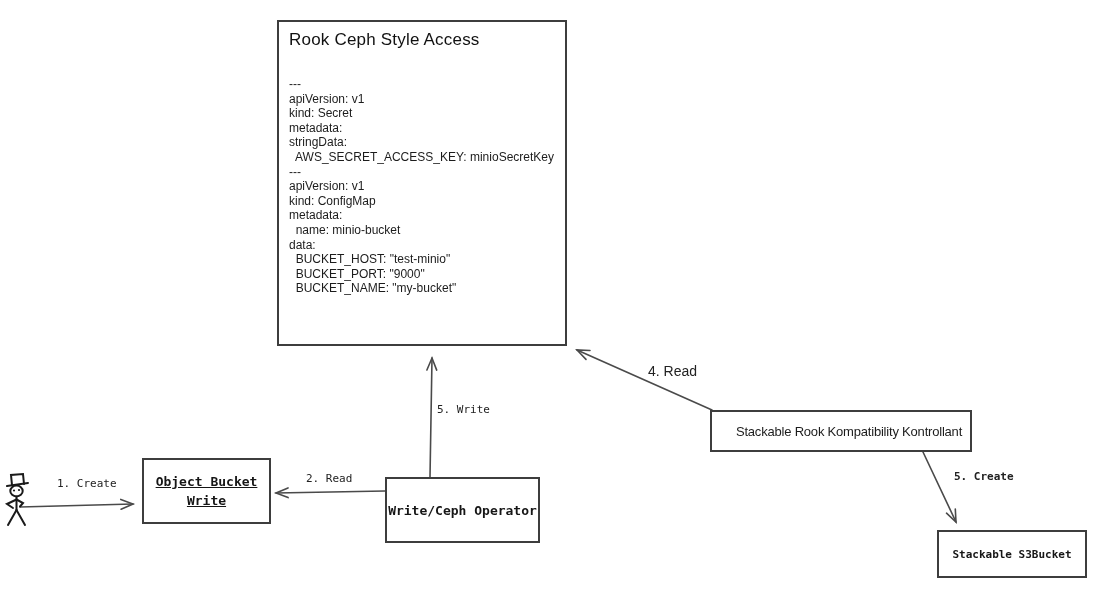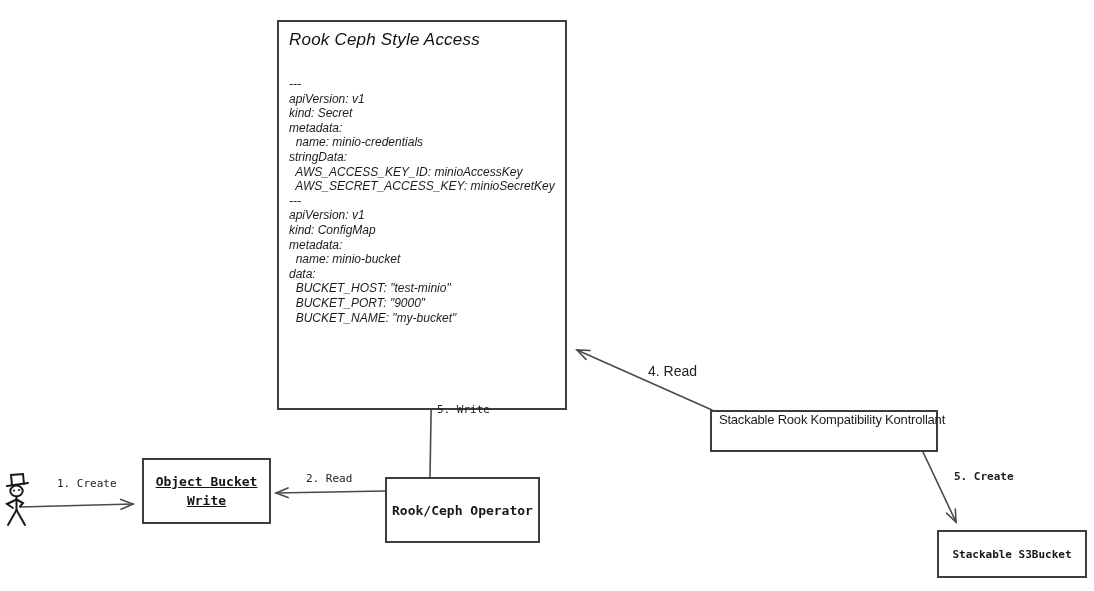--- a/index.html
+++ b/index.html
@@ -10,21 +10,21 @@
     font-family:"Liberation Sans",sans-serif;
     color:#141414;
     overflow:hidden;
   }
   .box{
     position:absolute;
     border:2px solid #3d3d3d;
     background:#ffffff;
     box-sizing:border-box;
   }
-  .main-box{left:277px;top:20px;width:290px;height:390px;padding:8px 0 0 10px;font-style:italic;}
+  .main-box{left:277px;top:20px;width:290px;height:326px;padding:8px 0 0 10px;}
   .main-title{
     font-size:17px;
     color:#111;
     letter-spacing:0.2px;
   }
   .yaml-block{
     margin-top:27px;
     font-size:12px;
     line-height:14.6px;
     color:#1c1c1c;
@@ -33,21 +33,21 @@
   .node-label-mono{
     font-family:"DejaVu Sans Mono","Liberation Mono",monospace;
     font-weight:bold;
     color:#161616;
     text-align:center;
   }
   .obc-box{left:142px;top:458px;width:129px;height:66px;display:flex;align-items:center;justify-content:center;text-decoration:underline;}
   .obc-box .node-label-mono{font-size:13px;line-height:19px;}
   .op-box{left:385px;top:477px;width:155px;height:66px;display:flex;align-items:center;justify-content:center;}
   .op-box .node-label-mono{font-size:13px;}
-  .kon-box{left:710px;top:410px;width:228px;height:42px;display:flex;align-items:flex-start;justify-content:center;padding-left:16px;}
+  .kon-box{left:710px;top:410px;width:262px;height:42px;display:flex;align-items:center;justify-content:center;padding-left:16px;}
   .kon-label{font-size:13px;letter-spacing:-0.2px;white-space:nowrap;color:#1c1c1c;}
   .s3-box{left:937px;top:530px;width:150px;height:48px;display:flex;align-items:center;justify-content:center;}
   .s3-box .node-label-mono{font-size:11px;}
   .edge-label-mono{
     position:absolute;
     font-family:"DejaVu Sans Mono","Liberation Mono",monospace;
     font-size:11px;
     color:#222;
     white-space:nowrap;
   }
@@ -117,23 +117,21 @@
     </g>
   </svg>
 
   <div class="box main-box">
     <div class="main-title">Rook Ceph Style Access</div>
     <div class="yaml-block">
         <div class="yaml-line">---</div>
         <div class="yaml-line">apiVersion: v1</div>
         <div class="yaml-line">kind: Secret</div>
         <div class="yaml-line">metadata:</div>
-        <div class="yaml-line">  name: minio-credentials</div>
         <div class="yaml-line">stringData:</div>
-        <div class="yaml-line">  AWS_ACCESS_KEY_ID: minioAccessKey</div>
         <div class="yaml-line">  AWS_SECRET_ACCESS_KEY: minioSecretKey</div>
         <div class="yaml-line">---</div>
         <div class="yaml-line">apiVersion: v1</div>
         <div class="yaml-line">kind: ConfigMap</div>
         <div class="yaml-line">metadata:</div>
         <div class="yaml-line">  name: minio-bucket</div>
         <div class="yaml-line">data:</div>
         <div class="yaml-line">  BUCKET_HOST: "test-minio"</div>
         <div class="yaml-line">  BUCKET_PORT: "9000"</div>
         <div class="yaml-line">  BUCKET_NAME: "my-bucket"</div>
@@ -141,21 +139,21 @@
   </div>
 
   <div class="box obc-box">
     <div class="node-label-mono">
       <div>Object Bucket</div>
       <div>Write</div>
     </div>
   </div>
 
   <div class="box op-box">
-    <div class="node-label-mono">Rook/Ceph Operator</div>
+    <div class="node-label-mono">Write/Ceph Operator</div>
   </div>
 
   <div class="box kon-box">
     <div class="kon-label">Stackable Rook Kompatibility Kontrollant</div>
   </div>
 
   <div class="box s3-box">
     <div class="node-label-mono">Stackable S3Bucket</div>
   </div>
 

